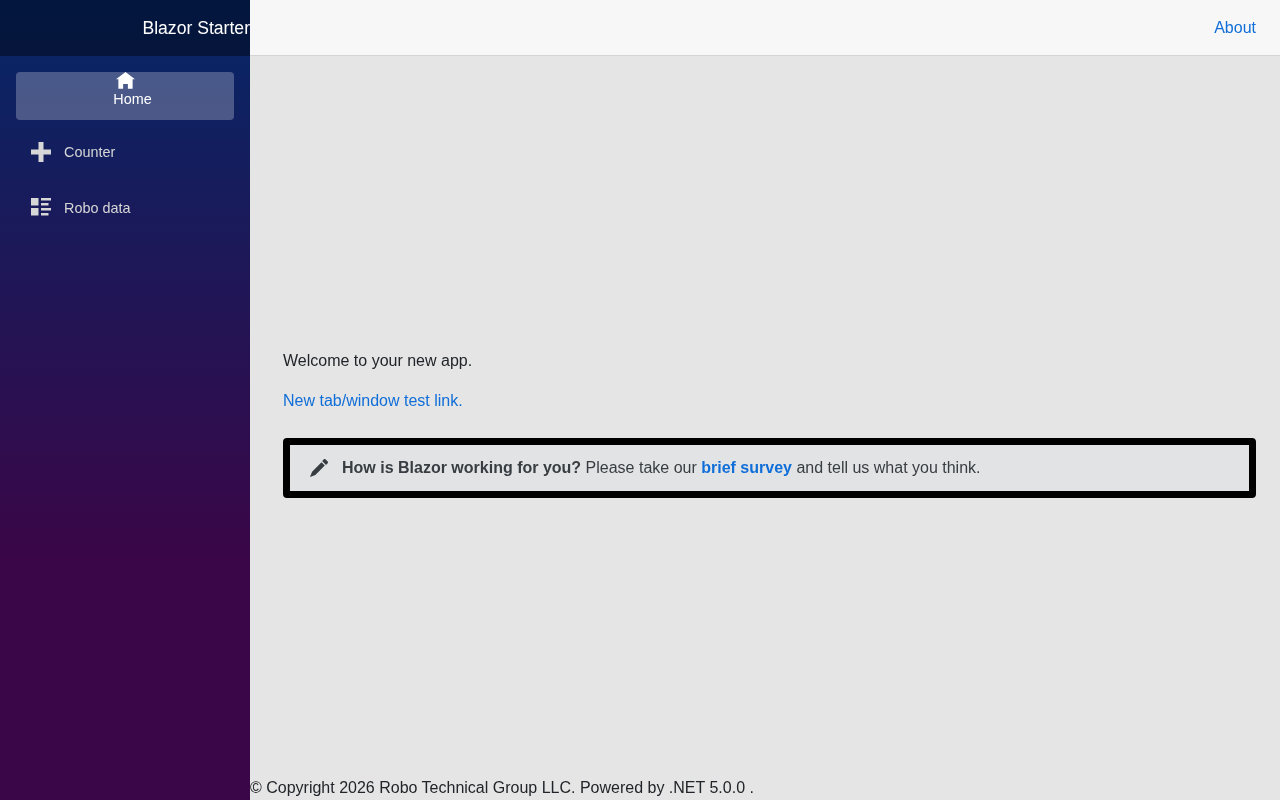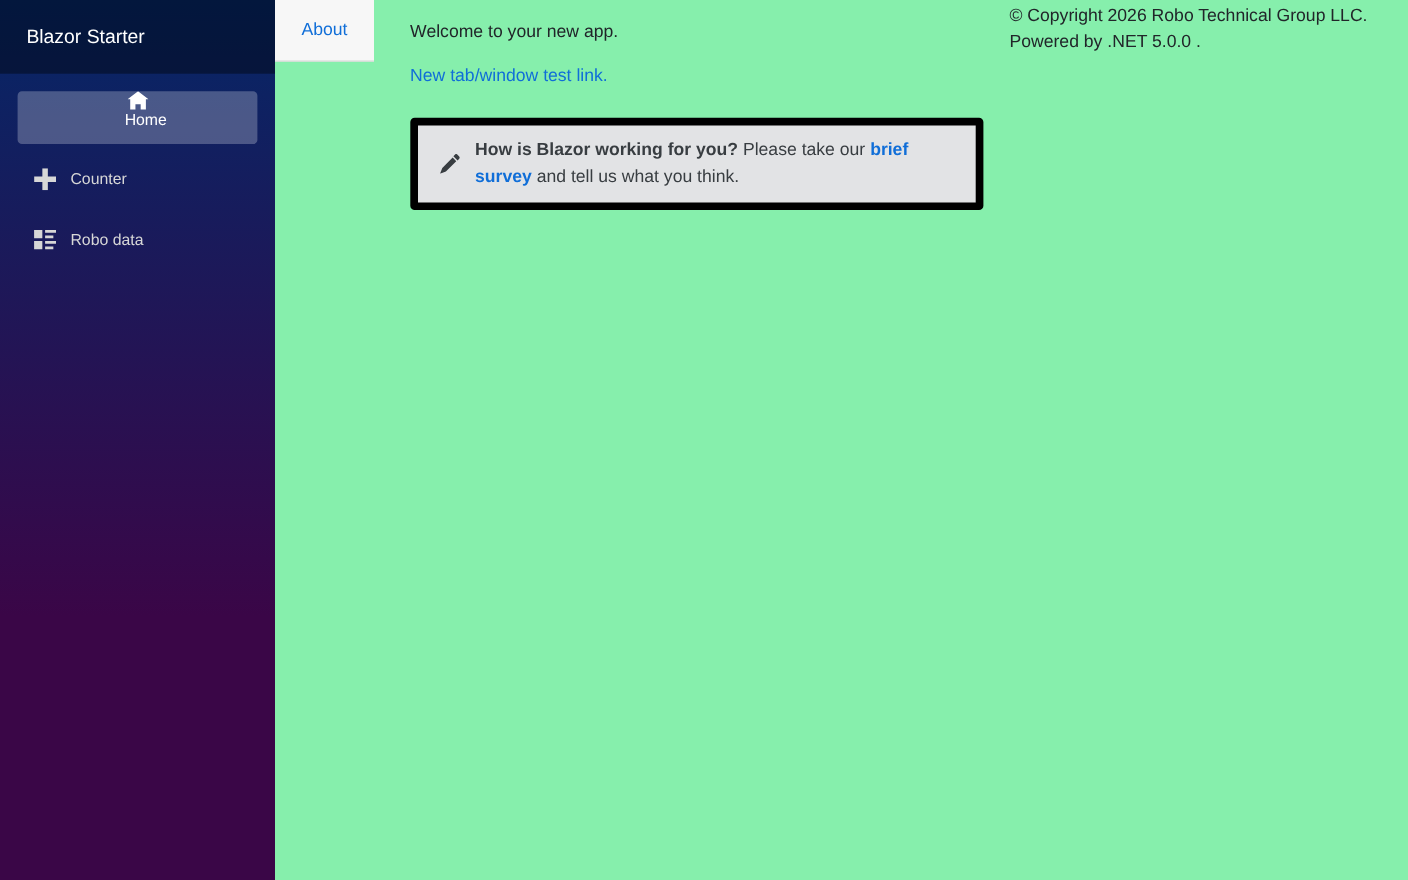--- a/index.html
+++ b/index.html
@@ -10,45 +10,46 @@
     background:#fff;
   }
   .page { display:flex; width:1280px; height:800px; overflow:hidden; }
 
   
   .sidebar {
     width:250px; min-width:250px; height:100%;
     background-image:linear-gradient(180deg, #052767 0%, #3a0647 70%);
   }
   .brand-row {
-    height:67px;
+    height:56px;
     background:rgba(0,0,0,0.4);
     display:flex; align-items:center;
     padding-left:24px;
     color:#ffffff;
     font-size:17.6px;
+    justify-content:flex-end;
   }
   .nav-menu { padding-top:16px; }
   .nav-item { padding:0 16px 8px 16px; }
   .nav-link {
     display:flex; align-items:center;
     height:48px;
     border-radius:4px;
     color:#d7d7d7;
     font-size:14.4px;
     text-decoration:none;
     padding-left:15px;
     cursor:pointer;
   }
   .nav-link.active { background:rgba(255,255,255,0.25); color:#ffffff;flex-direction:column; }
   .nav-icon { width:33px; display:flex; align-items:center; }
   .nav-icon svg { display:block; }
 
   
-  main { flex:1; display:flex; background:#86efac;justify-content:space-between; }
+  main { flex:1; display:flex; flex-direction:column; background:#e5e5e5;justify-content:space-between; }
   .top-row {
     height:56px; min-height:56px;
     background:#f7f7f7;
     border-bottom:1px solid #d6d5d5;
     display:flex; justify-content:flex-end; align-items:center;
     padding-right:24px;
     box-sizing:border-box;
   }
   .top-row a { text-decoration:none; margin-left:24px; cursor:pointer; }
 

